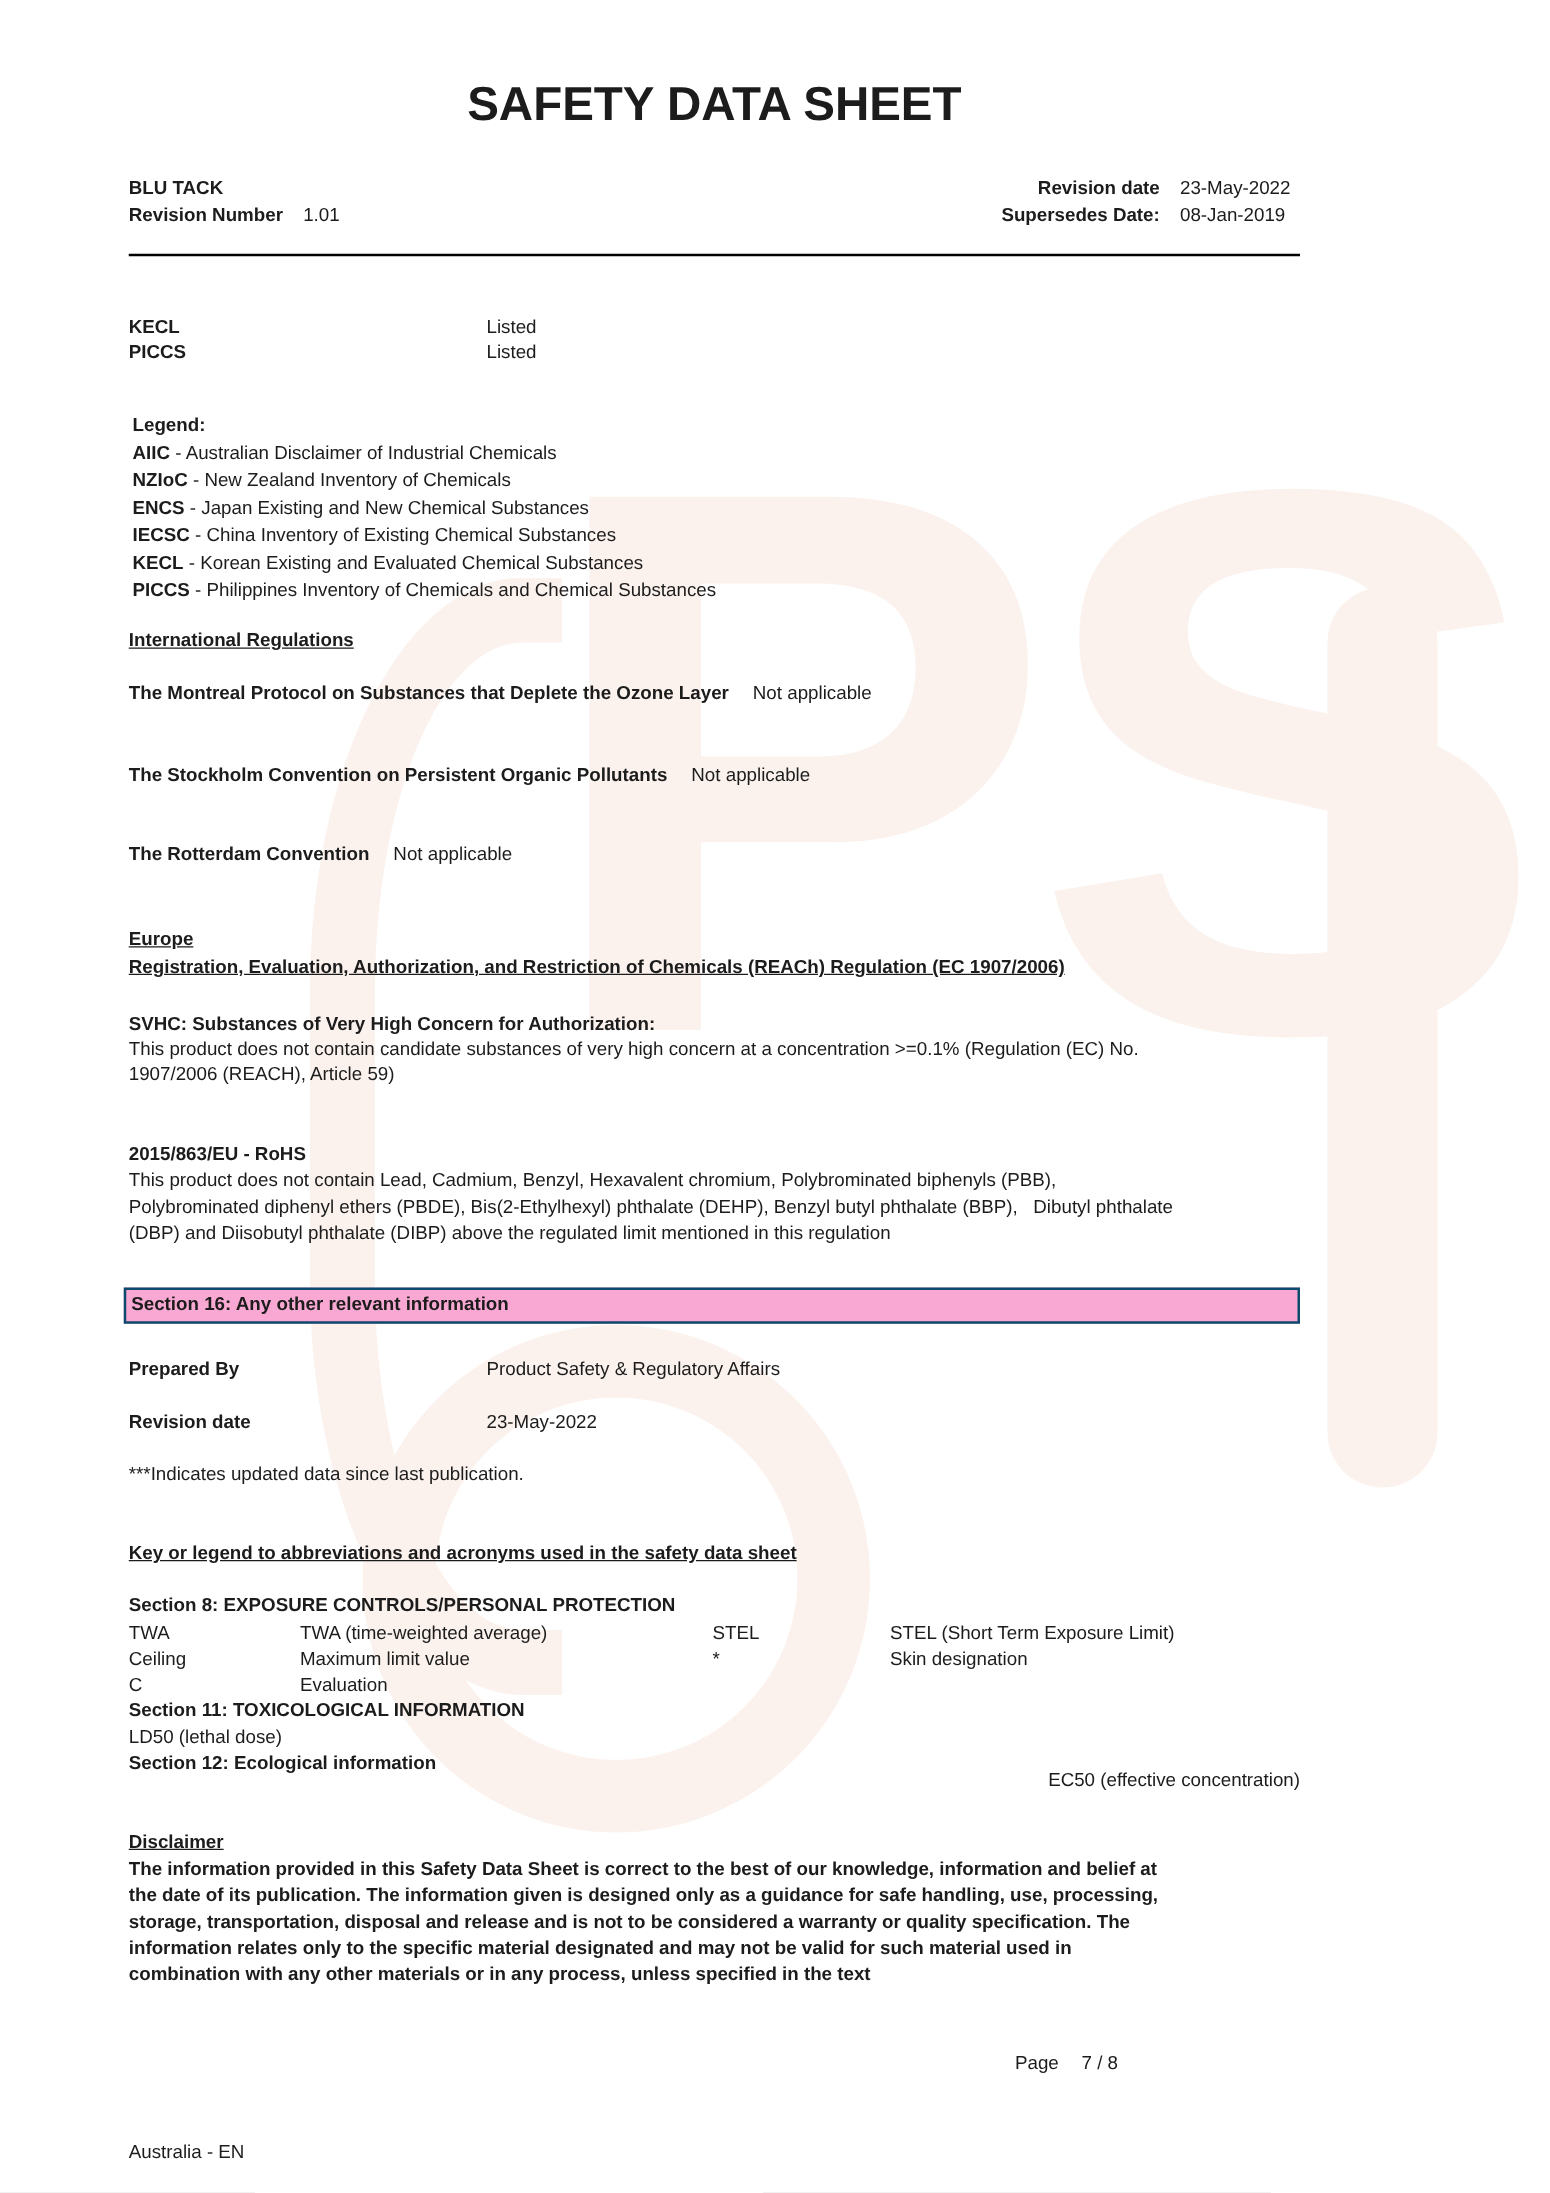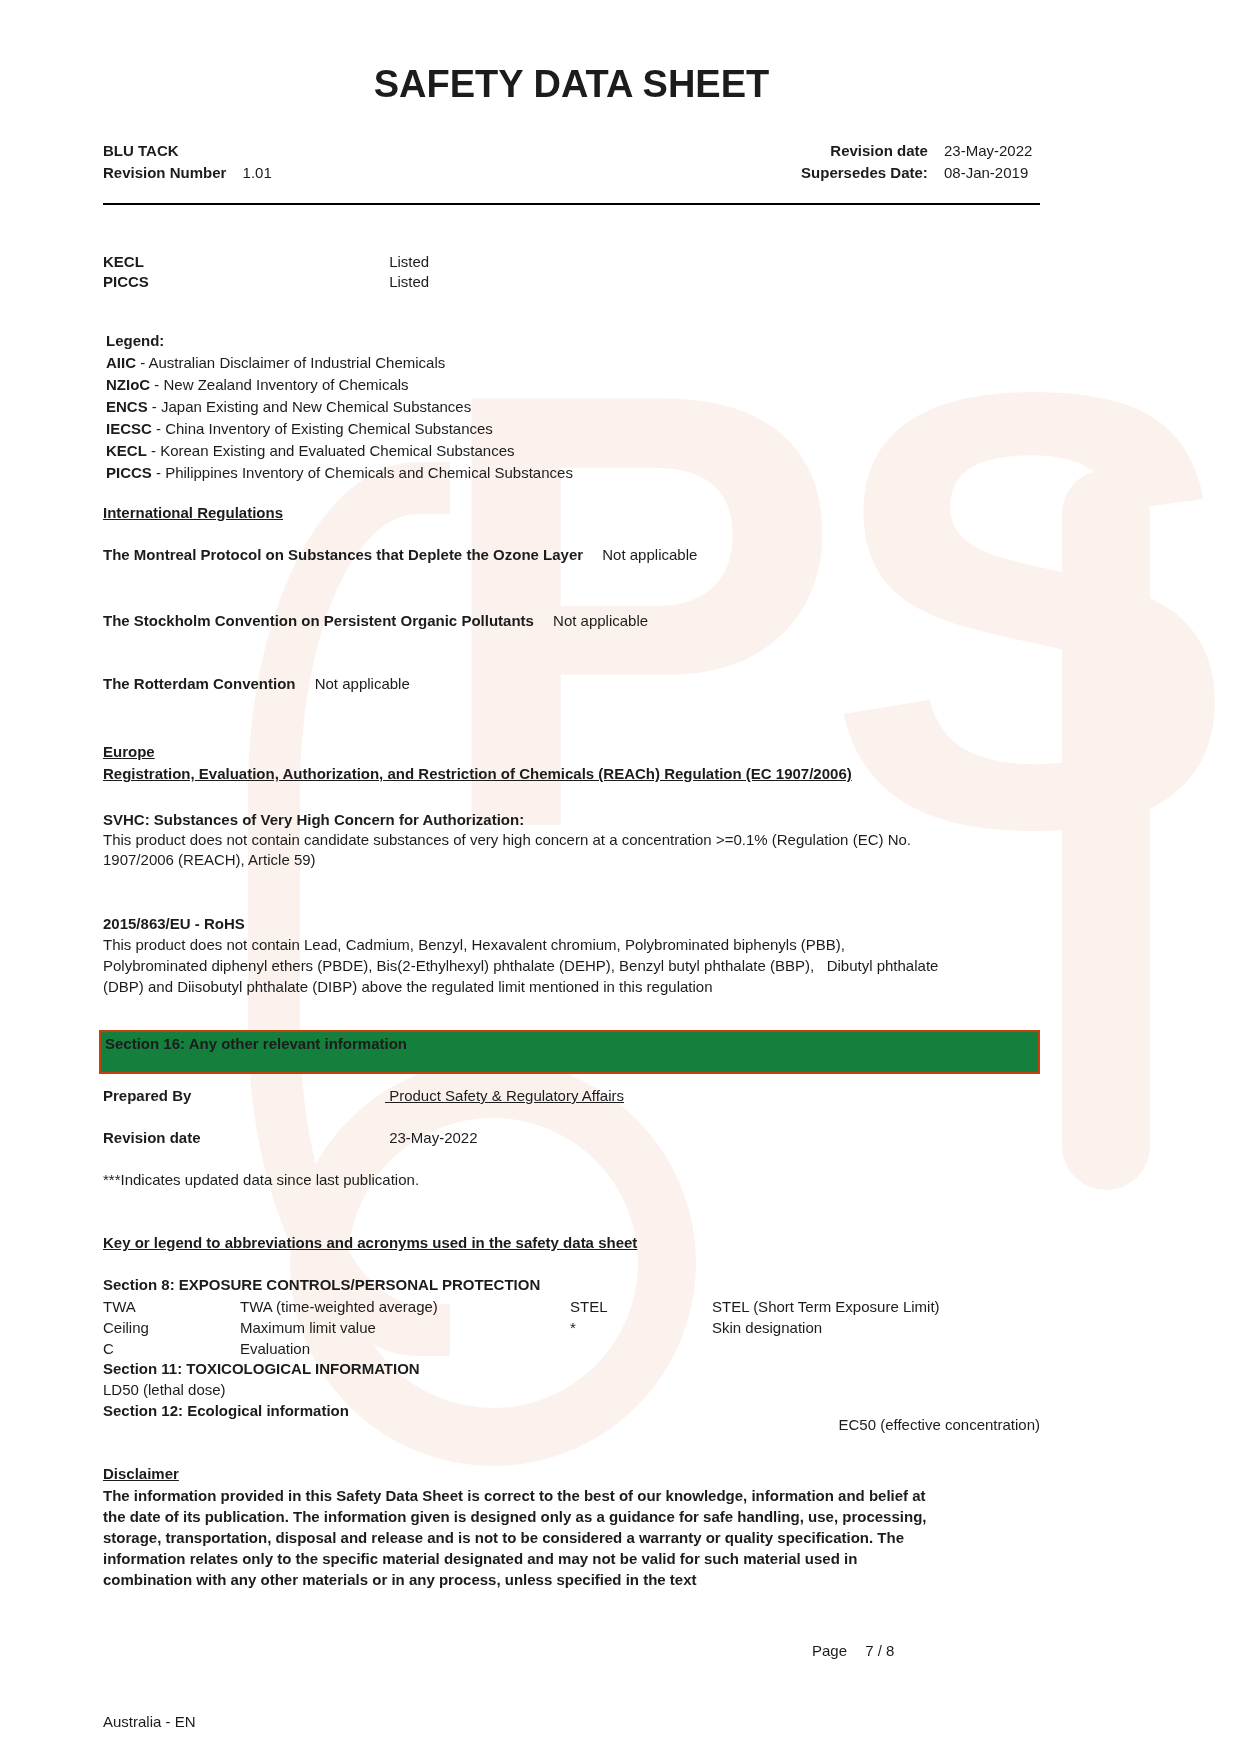--- a/index.html
+++ b/index.html
@@ -49,25 +49,25 @@
   .reg0{top:545px;}
   .reg1{top:611px;}
   .reg2{top:674px;}
   .reg .stat{margin-left:15px;font-weight:normal;}
 
   .europe{top:741px;line-height:22px;}
   .svhc{top:810px;}
   .rohs{top:913px;line-height:21px;}
 
   .bar16{top:1030px;left:99px;width:941px;
-    background:#15803d;border:2px solid #c2410c;
-    box-sizing:border-box;height:44px;line-height:24px;
+    background:#f9a8d4;border:2px solid #0c4a6e;
+    box-sizing:border-box;height:29px;line-height:24px;
     padding-left:4px;font-weight:bold;}
 
-  .prep{top:1086px;text-decoration:underline;}
+  .prep{top:1086px;}
   .rev{top:1128px;}
   .revnote{top:1170px;}
   .keyhead{top:1233px;}
 
   .sec8{top:1275px;}
   .abbr-tbl{top:1296px;line-height:21px;}
   .abbr-row{display:flex;}
   .abbr-row .c1{width:137px;}
   .abbr-row .c2{width:330px;}
   .abbr-row .c3{width:142px;}

